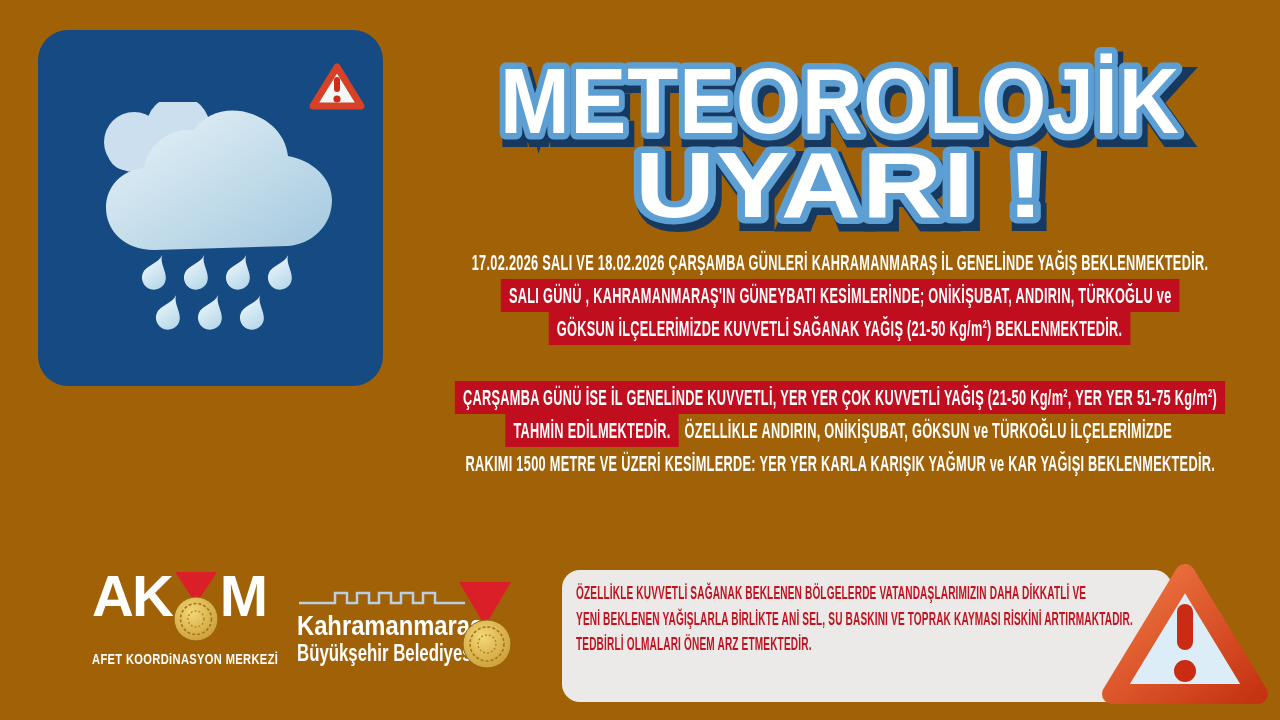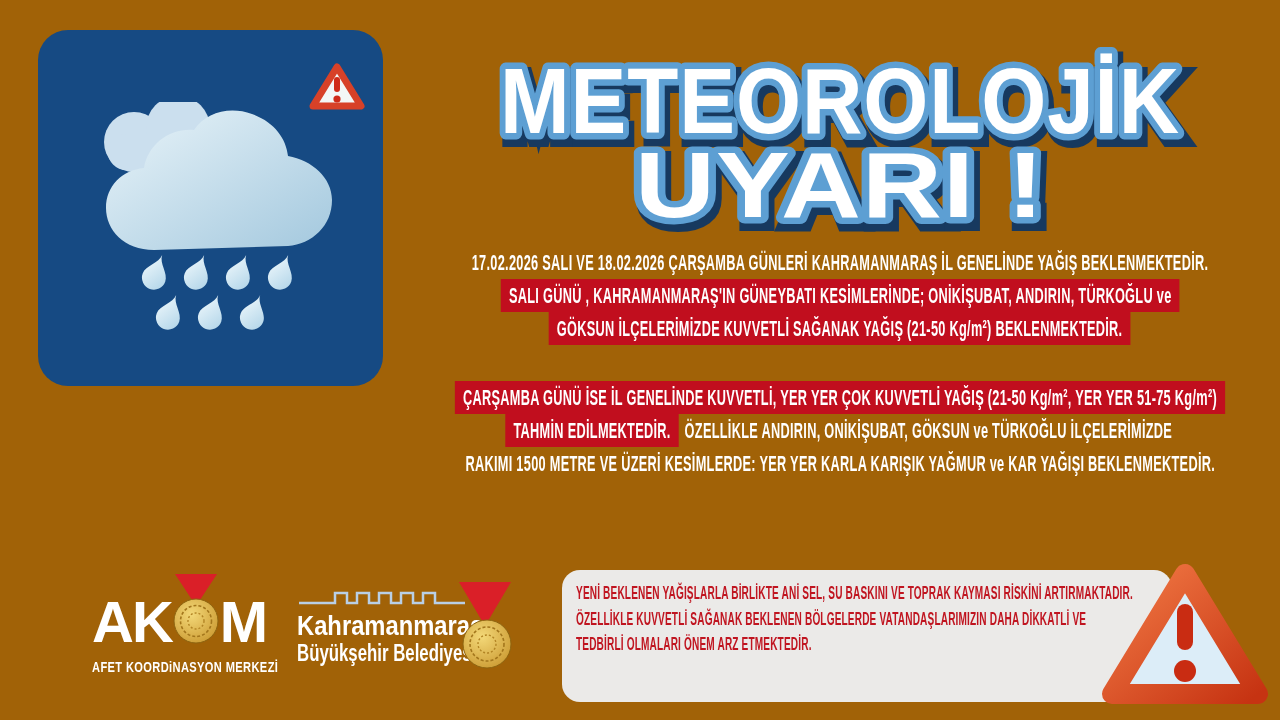--- a/index.html
+++ b/index.html
@@ -22,24 +22,24 @@
   .alert-block{position:absolute;left:420px;width:840px;}
   .p1{top:243px;} .p2{top:378px;}
   .tline{height:33px;display:flex;justify-content:center;align-items:flex-end;}
   .sq{display:inline-block;white-space:nowrap;transform:scaleX(0.58);transform-origin:center;}
   .seg{font-size:22px;font-weight:bold;color:#ffffff;padding:4px 4px;letter-spacing:.5px;}
   .seg.hl{background:#c10e1e;padding:4px 14px;}
   .seg.gap{padding-left:10px;}
 
   
   .akom{position:absolute;left:92px;top:572px;color:#fff;}
-  .akom-row{display:flex;align-items:flex-end;height:74px;}
+  .akom-row{display:flex;height:74px;}
   .akom-word{font-size:58px;font-weight:bold;line-height:0.82;letter-spacing:-2px;}
   .akom-medal{margin:0 1px;}
-  .akom-caption{margin-top:12px;}
+  .akom-caption{margin-top:4px;}
   .akom-caption span{display:inline-block;transform:scaleX(0.74);transform-origin:left;
                      font-size:15px;font-weight:bold;letter-spacing:.5px;white-space:nowrap;}
 
   .muni{position:absolute;left:297px;top:588px;width:215px;color:#fff;}
   .muni-batt{display:block;margin:2px 0 6px 0;}
   .muni-l1 span{display:inline-block;transform:scaleX(0.88);transform-origin:left;
                 font-size:27px;font-weight:bold;white-space:nowrap;line-height:1.05;}
   .muni-l2 span{display:inline-block;transform:scaleX(0.70);transform-origin:left;
                 font-size:24px;font-weight:bold;white-space:nowrap;line-height:1.05;}
   .muni-medal{position:absolute;left:160px;top:-6px;}
@@ -174,22 +174,22 @@
       </defs>
       <polygon points="2,0 54,0 28,44" fill="#da1f28"></polygon>
       <circle cx="30" cy="62" r="24" fill="url(#gold2)" stroke="#8d6410" stroke-width="1"></circle>
       <circle cx="30" cy="62" r="17" fill="none" stroke="#a3761c" stroke-width="1.6" stroke-dasharray="3 2"></circle>
       <circle cx="30" cy="62" r="9" fill="none" stroke="#b28424" stroke-width="1.4" stroke-dasharray="2 2"></circle>
     </svg>
   </div>
 
   <div class="notice-box">
     <div class="notice-text">
+      <div class="nline"><span>ÖZELLİKLE KUVVETLİ SAĞANAK BEKLENEN BÖLGELERDE VATANDAŞLARIMIZIN DAHA DİKKATLİ VE</span></div>
       <div class="nline"><span>YENİ BEKLENEN YAĞIŞLARLA BİRLİKTE ANİ SEL, SU BASKINI VE TOPRAK KAYMASI RİSKİNİ ARTIRMAKTADIR.</span></div>
-      <div class="nline"><span>ÖZELLİKLE KUVVETLİ SAĞANAK BEKLENEN BÖLGELERDE VATANDAŞLARIMIZIN DAHA DİKKATLİ VE</span></div>
       <div class="nline"><span>TEDBİRLİ OLMALARI ÖNEM ARZ ETMEKTEDİR.</span></div>
     </div>
   </div>
 
   <svg class="alert-tri" width="170" height="150" viewBox="0 0 170 150">
     <defs>
       <linearGradient id="triGrad" x1="0" y1="0" x2="1" y2="1">
         <stop offset="0" stop-color="#f27a45"></stop>
         <stop offset="1" stop-color="#c63312"></stop>
       </linearGradient>

